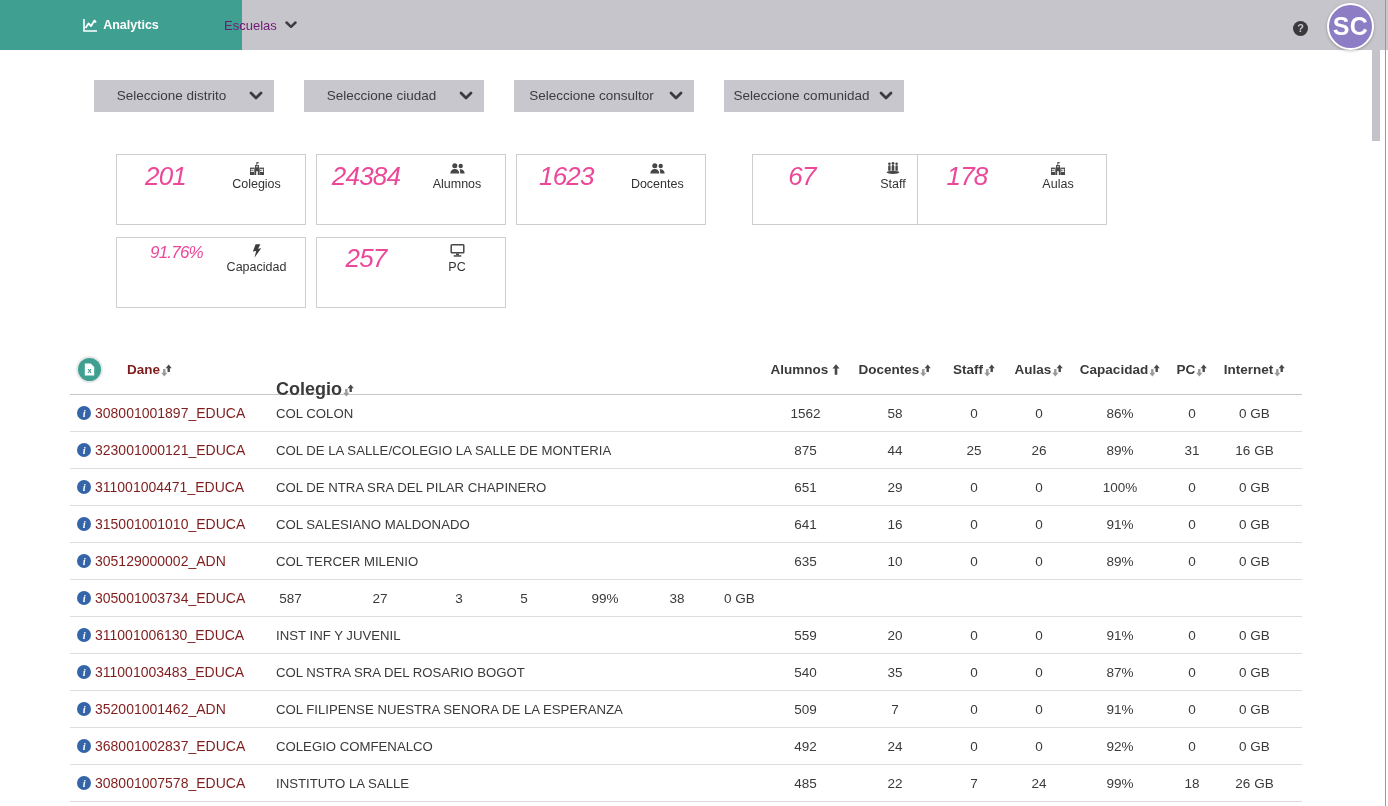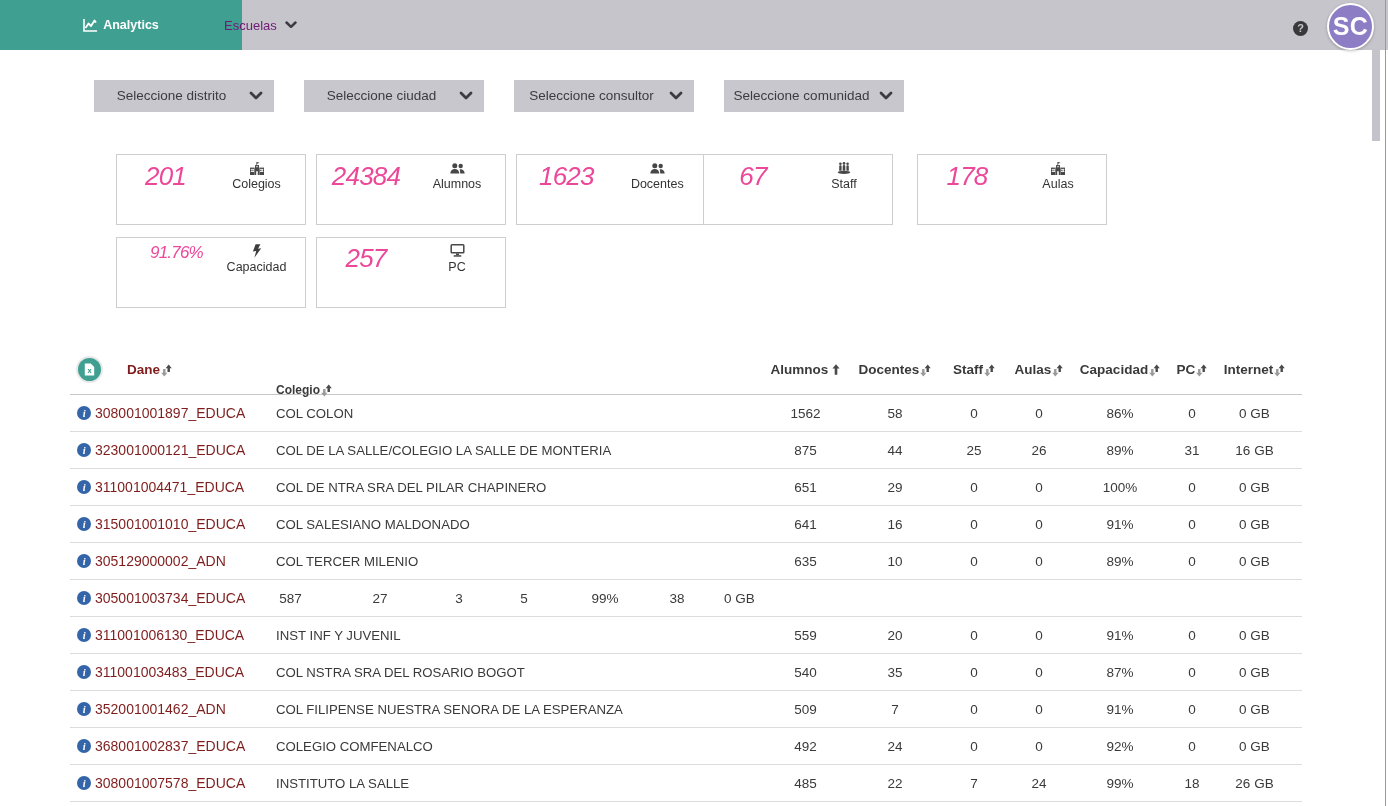--- a/index.html
+++ b/index.html
@@ -37,21 +37,21 @@
 .trow { display:flex; align-items:center; height:37px; border-bottom:1px solid #ddd; }
 .thead { height:50px; border-bottom:1px solid #c8c8c8; font-weight:bold; color:#333; }
 .c1 { width:25px; flex:none; }
 .c2 { width:153px; flex:none; font-size:14px; color:#7f1d1d; }
 .c3 { width:515px; flex:none; padding-left:28px; font-size:13.2px; color:#3a3a3a; }
 .cn { flex:none; text-align:center; font-size:13.5px; color:#3a3a3a; }
 .w-al { width:85px; } .w-do { width:94px; } .w-st { width:64px; } .w-au { width:66px; }
 .w-ca { width:96px; } .w-pc { width:48px; } .w-in { width:77px; }
 .thead .c2 { padding-left:32px; font-size:13.5px; }
 .thead .cn { font-size:13.5px; }
-.thead .c3 { font-size:12px;margin-top:40px; }
+.thead .c3 { font-size:18px;margin-top:40px; }
 .hlbl { display:inline-flex; align-items:center; }
 .infoi { width:14px; height:14px; margin-left:7px; display:block; }
 .xcirc { width:23px; height:23px; border-radius:50%; background:#3fa092; margin-left:8px;
   display:flex; align-items:center; justify-content:center; box-shadow:0 0 0 2px #e8e8e8; }
 
 .vline { position:absolute; left:1385px; top:0; width:1px; height:806px; background:#9a9a9e; }
 .thumb { position:absolute; left:1372px; top:50px; width:8px; height:91px; background:#c4c3c9; }
 </style>
 </head>
 <body>
@@ -151,21 +151,21 @@
             <circle cx="4.8" cy="2.7" r="2.5"></circle>
             <path d="M0.3 10.6 C0.3 7.6 2.2 5.9 4.8 5.9 C7.4 5.9 9.3 7.6 9.3 10.6 Z"></path>
             <circle cx="10.7" cy="3" r="2.2"></circle>
             <path d="M9.6 6.3 C12.3 5.7 14.6 7.4 14.7 10.6 L10.2 10.6 C10.2 8.8 10 7.3 9.6 6.3 Z"></path>
           </g>
         </svg>
       </div>
       <div class="tx">Docentes</div>
     </div>
 </div>
-<div class="card" style="left:703px; top:154px;">
+<div class="card" style="left:752px; top:154px;">
   <div class="cnum">67</div>
   <div class="clab">
       <div class="ic">
         <svg width="14" height="12" viewBox="0 0 14 12">
           <g fill="#474747">
             <ellipse cx="7" cy="10.3" rx="6.4" ry="1.6"></ellipse>
             <circle cx="3.4" cy="1.7" r="1.3"></circle>
             <path d="M2.2 8.8 V4.6 C2.2 3.7 2.7 3.2 3.4 3.2 C4.1 3.2 4.6 3.7 4.6 4.6 V8.8 Z"></path>
             <circle cx="7" cy="1.4" r="1.4"></circle>
             <path d="M5.7 8.8 V4.4 C5.7 3.4 6.2 2.9 7 2.9 C7.8 2.9 8.3 3.4 8.3 4.4 V8.8 Z"></path>

